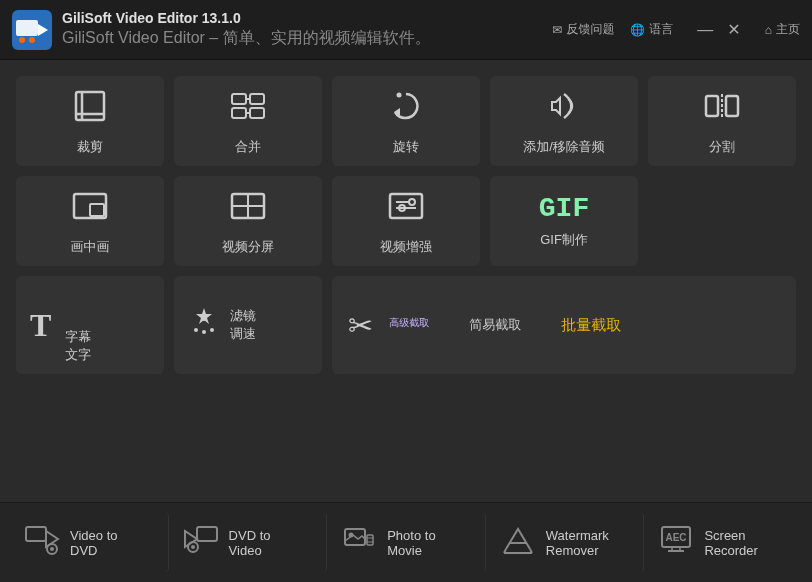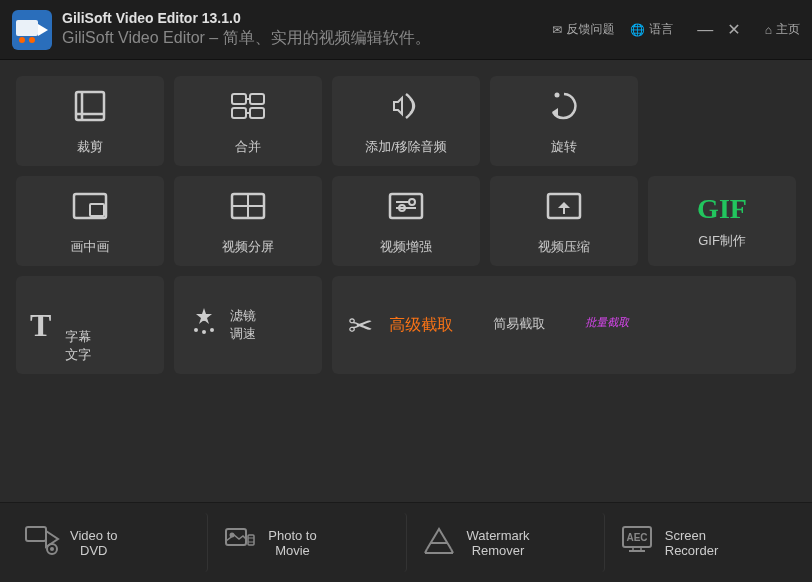--- a/index.html
+++ b/index.html
@@ -192,28 +192,27 @@
       display: flex;
       flex-direction: column;
     }
     .bottom-text .b-top {
       font-size: 13px;
       color: #ccc;
     }
     .bottom-text .b-bot {
       font-size: 13px;
       color: #ccc;
-      text-align: center;
     }
 
     .gif-text {
       font-size: 28px;
       font-weight: bold;
-      color: #22c55e;
-      font-family: Liberation Serif, serif;
+      color: #86efac;
+      font-family: Liberation Mono, monospace;
       margin-bottom: 8px;
     }
   </style>
 </head>
 <body>
 
 <div class="title-bar">
 
   <div class="title-logo">
     <svg viewBox="0 0 40 40" width="40" height="40">
@@ -275,39 +274,49 @@
             <line x1="18" y1="13" x2="22" y2="13" stroke="#ccc" stroke-width="2"></line>
             <line x1="18" y1="27" x2="22" y2="27" stroke="#ccc" stroke-width="2"></line>
           </svg>
       </div>
       <div class="tool-label">合并</div>
     </div>
 
     <div class="tool-card">
       <div class="tool-icon">
         <svg width="40" height="40" viewBox="0 0 40 40">
+            <path d="M20 8 A12 12 0 1 1 9 26" fill="none" stroke="#ccc" stroke-width="2.5"></path>
+            <polygon points="8,26 14,22 14,30" fill="#ccc"></polygon>
+            <circle cx="13" cy="9" r="2.5" fill="#ccc"></circle>
+          </svg>
+      </div>
+      <div class="tool-label">旋转</div>
+    </div>
+
+    <div class="tool-card">
+      <div class="tool-icon">
+        <svg width="40" height="40" viewBox="0 0 40 40">
             <path d="M20 8 C20 8 28 14 28 20 C28 26 20 32 20 32" fill="none" stroke="#ccc" stroke-width="2.5"></path>
             <path d="M16 12 L16 28 L12 24 L8 24 L8 16 L12 16 Z" fill="none" stroke="#ccc" stroke-width="2"></path>
             <path d="M24 13 C28 15 28 25 24 27" fill="none" stroke="#ccc" stroke-width="2"></path>
           </svg>
       </div>
       <div class="tool-label">添加/移除音频</div>
     </div>
 
     <div class="tool-card">
       <div class="tool-icon">
         <svg width="40" height="40" viewBox="0 0 40 40">
-            <path d="M20 8 A12 12 0 1 1 9 26" fill="none" stroke="#ccc" stroke-width="2.5"></path>
-            <polygon points="8,26 14,22 14,30" fill="#ccc"></polygon>
-            <circle cx="13" cy="9" r="2.5" fill="#ccc"></circle>
-          </svg>
-      </div>
-      <div class="tool-label">旋转</div>
-    </div>
-
+            <rect x="4" y="10" width="12" height="20" rx="2" fill="none" stroke="#ccc" stroke-width="2.5"></rect>
+            <rect x="24" y="10" width="12" height="20" rx="2" fill="none" stroke="#ccc" stroke-width="2.5"></rect>
+            <line x1="20" y1="8" x2="20" y2="32" stroke="#ccc" stroke-width="2" stroke-dasharray="3,2"></line>
+          </svg>
+      </div>
+      <div class="tool-label">分割</div>
+    </div>
 
   </div>
 
   <div style="display:grid;grid-template-columns:repeat(5,1fr);gap:10px;margin-bottom:10px;">
 
     <div class="tool-card">
       <div class="tool-icon">
         <svg width="40" height="40" viewBox="0 0 40 40">
             <rect x="4" y="8" width="32" height="24" rx="2" fill="none" stroke="#ccc" stroke-width="2.5"></rect>
             <rect x="20" y="18" width="14" height="12" rx="1" fill="none" stroke="#ccc" stroke-width="2"></rect>
@@ -333,30 +342,20 @@
             <rect x="4" y="8" width="32" height="24" rx="2" fill="none" stroke="#ccc" stroke-width="2.5"></rect>
             <line x1="10" y1="22" x2="30" y2="22" stroke="#ccc" stroke-width="2"></line>
             <line x1="10" y1="16" x2="24" y2="16" stroke="#ccc" stroke-width="2"></line>
             <circle cx="26" cy="16" r="3" fill="none" stroke="#ccc" stroke-width="2"></circle>
             <circle cx="16" cy="22" r="3" fill="none" stroke="#ccc" stroke-width="2"></circle>
           </svg>
       </div>
       <div class="tool-label">视频增强</div>
     </div>
 
-    <div class="tool-card">
-      <div class="tool-icon">
-        <svg width="40" height="40" viewBox="0 0 40 40">
-            <rect x="4" y="8" width="32" height="24" rx="2" fill="none" stroke="#ccc" stroke-width="2.5"></rect>
-            <polygon points="20,16 26,22 14,22" fill="#ccc"></polygon>
-            <line x1="20" y1="22" x2="20" y2="28" stroke="#ccc" stroke-width="2"></line>
-          </svg>
-      </div>
-      <div class="tool-label">视频压缩</div>
-    </div>
 
     <div class="tool-card">
       <div class="gif-text">GIF</div>
       <div class="tool-label">GIF制作</div>
     </div>
 
   </div>
 
   <div style="display:grid;grid-template-columns:1fr 1fr 1fr 1fr 1fr;gap:10px;">
 
@@ -380,23 +379,23 @@
       </div>
       <div class="label-col">
         <div class="top-label">滤镜</div>
         <div class="bot-label">调速</div>
       </div>
     </div>
 
     <div class="tool-card" style="grid-column: span 3; flex-direction:row; align-items:center; justify-content:flex-start; padding:10px 16px; gap:16px;">
       <div style="font-size:30px;color:#ccc;">✂</div>
       <div style="display:flex;gap:40px;">
-        <div style="font-size:16px;color:#f97316;">高级截取</div>
+        <div style="font-size:10px;color:#c4b5fd;">高级截取</div>
         <div style="font-size:13px;color:#ccc;">简易截取</div>
-        <div style="font-size:11px;color:#d946ef;font-style:italic;">批量截取</div>
+        <div style="font-size:15px;color:#eab308;">批量截取</div>
       </div>
     </div>
 
   </div>
 
 </div>
 
 <div class="bottom-bar">
 
   <div class="bottom-item">
@@ -407,20 +406,34 @@
           <circle cx="28" cy="28" r="5" fill="none" stroke="#888" stroke-width="2"></circle>
           <circle cx="28" cy="28" r="2" fill="#888"></circle>
         </svg>
     </div>
     <div class="bottom-text">
       <span class="b-top">Video to</span>
       <span class="b-bot">DVD</span>
     </div>
   </div>
 
+  <div class="bottom-item">
+    <div class="bottom-icon">
+      <svg width="36" height="36" viewBox="0 0 36 36">
+          <circle cx="10" cy="26" r="5" fill="none" stroke="#888" stroke-width="2"></circle>
+          <circle cx="10" cy="26" r="2" fill="#888"></circle>
+          <rect x="14" y="6" width="20" height="14" rx="2" fill="none" stroke="#888" stroke-width="2"></rect>
+          <polygon points="2,10 14,18 2,26" fill="none" stroke="#888" stroke-width="2"></polygon>
+        </svg>
+    </div>
+    <div class="bottom-text">
+      <span class="b-top">DVD to</span>
+      <span class="b-bot">Video</span>
+    </div>
+  </div>
 
   <div class="bottom-item">
     <div class="bottom-icon">
       <svg width="36" height="36" viewBox="0 0 36 36">
           <rect x="4" y="8" width="20" height="16" rx="2" fill="none" stroke="#888" stroke-width="2"></rect>
           <circle cx="10" cy="14" r="2.5" fill="#888"></circle>
           <polyline points="4,20 12,14 17,18 21,15 24,18" fill="none" stroke="#888" stroke-width="1.5"></polyline>
           <rect x="26" y="14" width="6" height="10" rx="1" fill="none" stroke="#888" stroke-width="1.5"></rect>
           <line x1="26" y1="17" x2="32" y2="17" stroke="#888" stroke-width="1"></line>
           <line x1="26" y1="21" x2="32" y2="21" stroke="#888" stroke-width="1"></line>

